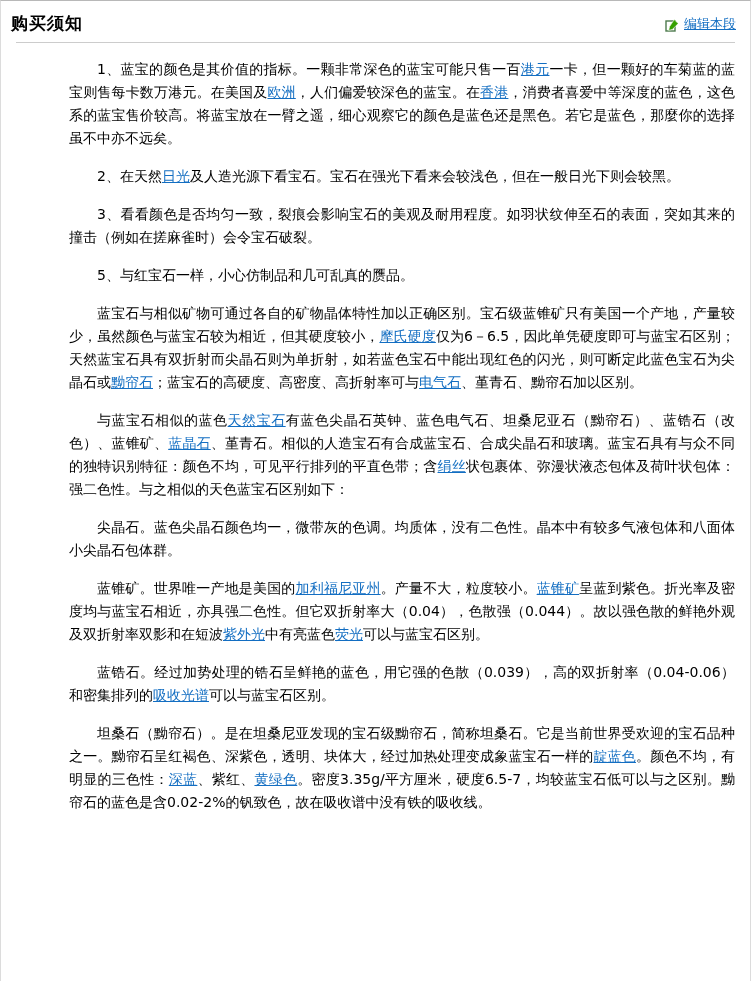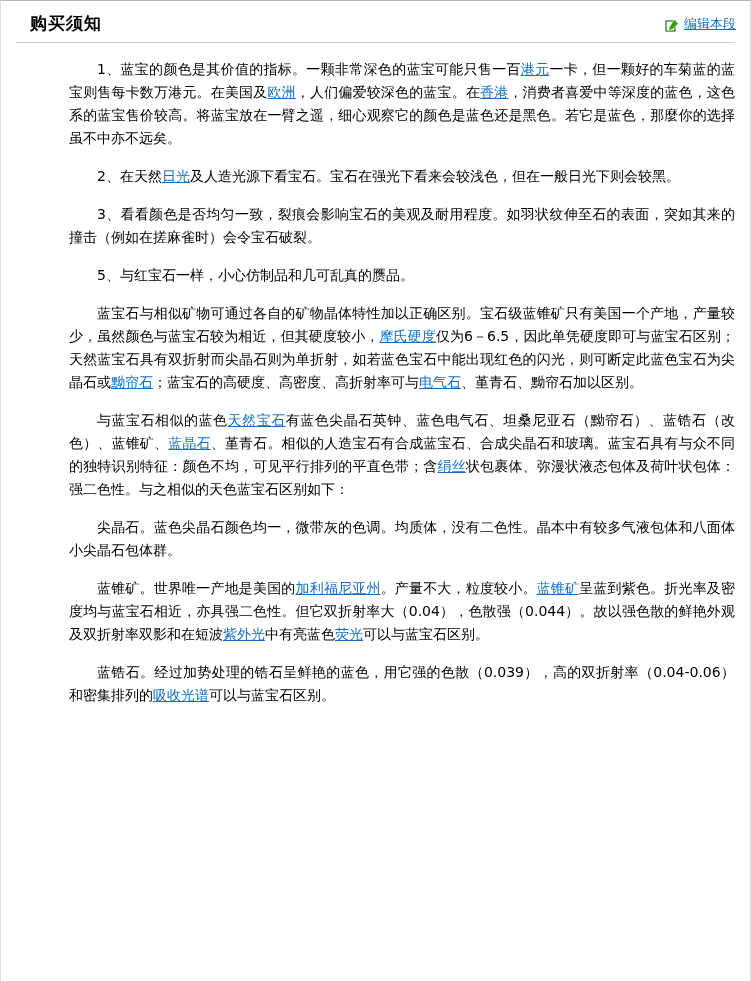--- a/index.html
+++ b/index.html
@@ -11,21 +11,21 @@
     background: #ffffff;
     border-top: 1px solid #b8b8b8;
     border-left: 1px solid #dcdcdc;
     border-right: 1px solid #dcdcdc;
     overflow: hidden;
   }
   .header {
     display: flex;
     justify-content: space-between;
     align-items: center;
-    padding: 11px 14px 7px 29px;
+    padding: 11px 14px 7px 10px;
   }
   .page-title {
     font-size: 17px;
     font-weight: bold;
     color: #000000;
     margin: 0;
     letter-spacing: 1px;
   }
   .edit-link {
     display: inline-flex;
@@ -81,14 +81,15 @@
   <div class="article-body">
       <p class="para"><span>1、蓝宝的颜色是其价值的指标。一颗非常深色的蓝宝可能只售一百</span><a>港元</a><span>一卡，但一颗好的车菊蓝的蓝宝则售每卡数万港元。在美国及</span><a>欧洲</a><span>，人们偏爱较深色的蓝宝。在</span><a>香港</a><span>，消费者喜爱中等深度的蓝色，这色系的蓝宝售价较高。将蓝宝放在一臂之遥，细心观察它的颜色是蓝色还是黑色。若它是蓝色，那麼你的选择虽不中亦不远矣。</span></p>
       <p class="para"><span>2、在天然</span><a>日光</a><span>及人造光源下看宝石。宝石在强光下看来会较浅色，但在一般日光下则会较黑。</span></p>
       <p class="para"><span>3、看看颜色是否均匀一致，裂痕会影响宝石的美观及耐用程度。如羽状纹伸至石的表面，突如其来的撞击（例如在搓麻雀时）会令宝石破裂。</span></p>
       <p class="para"><span>5、与红宝石一样，小心仿制品和几可乱真的赝品。</span></p>
       <p class="para"><span>蓝宝石与相似矿物可通过各自的矿物晶体特性加以正确区别。宝石级蓝锥矿只有美国一个产地，产量较少，虽然颜色与蓝宝石较为相近，但其硬度较小，</span><a>摩氏硬度</a><span>仅为6－6.5，因此单凭硬度即可与蓝宝石区别；天然蓝宝石具有双折射而尖晶石则为单折射，如若蓝色宝石中能出现红色的闪光，则可断定此蓝色宝石为尖晶石或</span><a>黝帘石</a><span>；蓝宝石的高硬度、高密度、高折射率可与</span><a>电气石</a><span>、堇青石、黝帘石加以区别。</span></p>
       <p class="para"><span>与蓝宝石相似的蓝色</span><a>天然宝石</a><span>有蓝色尖晶石英钟、蓝色电气石、坦桑尼亚石（黝帘石）、蓝锆石（改色）、蓝锥矿、</span><a>蓝晶石</a><span>、堇青石。相似的人造宝石有合成蓝宝石、合成尖晶石和玻璃。蓝宝石具有与众不同的独特识别特征：颜色不均，可见平行排列的平直色带；含</span><a>绢丝</a><span>状包裹体、弥漫状液态包体及荷叶状包体：强二色性。与之相似的天色蓝宝石区别如下：</span></p>
       <p class="para"><span>尖晶石。蓝色尖晶石颜色均一，微带灰的色调。均质体，没有二色性。晶本中有较多气液包体和八面体小尖晶石包体群。</span></p>
       <p class="para"><span>蓝锥矿。世界唯一产地是美国的</span><a>加利福尼亚州</a><span>。产量不大，粒度较小。</span><a>蓝锥矿</a><span>呈蓝到紫色。折光率及密度均与蓝宝石相近，亦具强二色性。但它双折射率大（0.04），色散强（0.044）。故以强色散的鲜艳外观及双折射率双影和在短波</span><a>紫外光</a><span>中有亮蓝色</span><a>荧光</a><span>可以与蓝宝石区别。</span></p>
       <p class="para"><span>蓝锆石。经过加势处理的锆石呈鲜艳的蓝色，用它强的色散（0.039），高的双折射率（0.04-0.06）和密集排列的</span><a>吸收光谱</a><span>可以与蓝宝石区别。</span></p>
+      <p class="para"><span>坦桑石（黝帘石）。是在坦桑尼亚发现的宝石级黝帘石，简称坦桑石。它是当前世界受欢迎的宝石品种之一。黝帘石呈红褐色、深紫色，透明、块体大，经过加热处理变成象蓝宝石一样的</span><a>靛蓝色</a><span>。颜色不均，有明显的三色性：</span><a>深蓝</a><span>、紫红、</span><a>黄绿色</a><span>。密度3.35g/平方厘米，硬度6.5-7，均较蓝宝石低可以与之区别。黝帘石的蓝色是含0.02-2%的钒致色，故在吸收谱中没有铁的吸收线。</span></p>
     </div>
 </div>
 
 </body></html>

